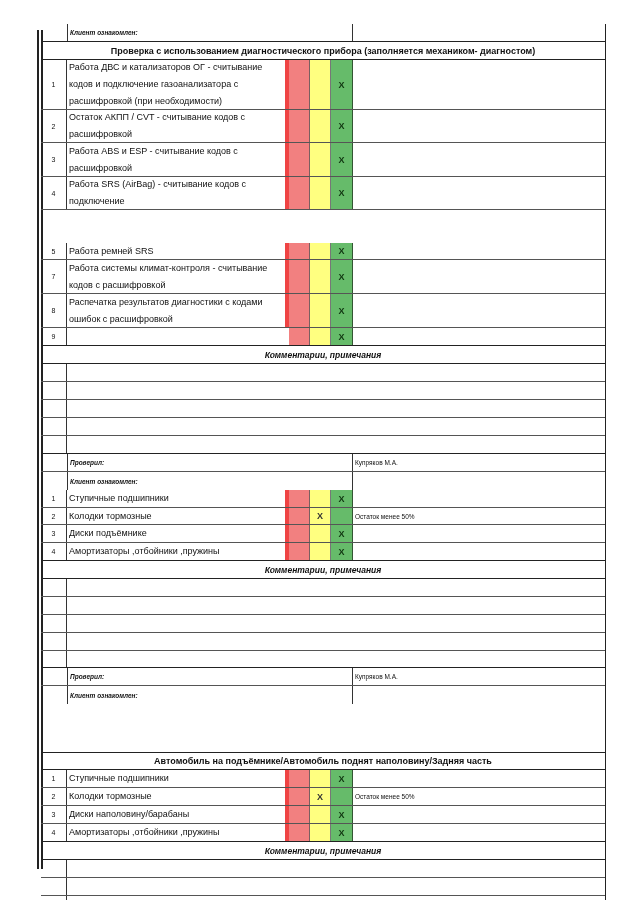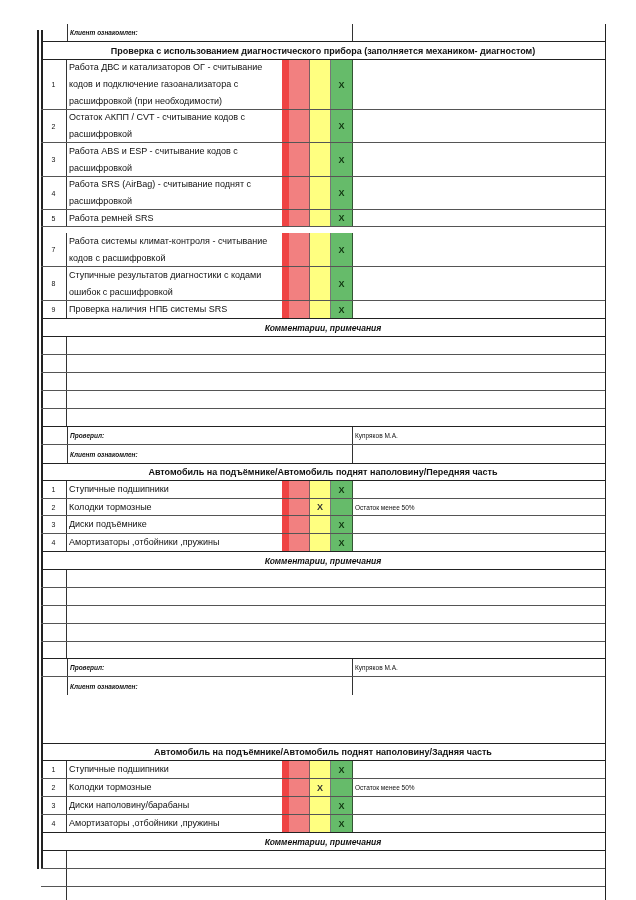--- a/index.html
+++ b/index.html
@@ -5,21 +5,21 @@
     html, body { margin: 0; padding: 0; background: #ffffff; }
     body { width: 636px; height: 900px; position: relative; overflow: hidden;
            font-family: "Liberation Sans", sans-serif; color: #111; }
     .page { position: absolute; left: 0; top: 0; width: 636px; height: 900px; }
     .outer-line { position: absolute; background: #222; width: 1.5px; }
     .sheet { position: absolute; left: 41px; top: 24px; width: 564px; border-right: 1.5px solid #222; }
     .row { position: relative; width: 564px; border-bottom: 1px solid #555; box-sizing: border-box; }
     .row.thick { border-bottom: 1.5px solid #222; }
     .cell { position: absolute; top: 0; bottom: 0; box-sizing: border-box; display: flex; align-items: center; }
     .num { left: 0; width: 26px; justify-content: center; font-size: 7px; border-right: 1px solid #333; }
-    .label { left: 26px; width: 222px; padding-left: 2px; font-size: 9px; line-height: 17px; border-right: 7px solid #ef4444; }
+    .label { left: 26px; width: 222px; padding-left: 2px; font-size: 9px; line-height: 17px; border-right: 4px solid #ef4444; }
     .red { left: 248px; width: 21px; background: #f28080; border-right: 1px solid #7a6060; }
     .yellow { left: 269px; width: 21px; background: #ffff80; border-right: 1px solid #777; justify-content: center; font-weight: bold; font-size: 9px; color: #333; }
     .green { left: 290px; width: 22px; background: #66bb6a; border-right: 1px solid #335533; justify-content: center; font-weight: bold; font-size: 9px; color: #103510; }
     .note { left: 312px; right: 0; padding-left: 2px; font-size: 6.5px; }
     .section-header { display: flex; align-items: center; justify-content: center; font-weight: bold; font-size: 9px; border-bottom: 1.5px solid #222; border-top: 1.5px solid #222; box-sizing: border-box; }
     .comments-header { display: flex; align-items: center; justify-content: center; font-weight: bold; font-style: italic; font-size: 8.5px; border-bottom: 1.5px solid #222; box-sizing: border-box; }
     .blank .num { border-right: 1px solid #333; }
     .sign .label-wide { position: absolute; left: 26px; width: 286px; top: 0; bottom: 0; padding-left: 2px; font-size: 6.5px; font-weight: bold; font-style: italic; display: flex; align-items: center; border-left: 1px solid #333; border-right: 1px solid #333; box-sizing: border-box; }
     .sign .value { position: absolute; left: 312px; right: 0; top: 0; bottom: 0; padding-left: 2px; font-size: 6.5px; display: flex; align-items: center; }
   </style>
@@ -58,53 +58,52 @@
     <div class="row" style="height:34px;">
       <div class="cell num">3</div>
       <div class="cell label">Работа ABS и ESP - считывание кодов с расшифровкой</div>
       <div class="cell red"></div>
       <div class="cell yellow"></div>
       <div class="cell green">X</div>
       <div class="cell note"></div>
     </div>
     <div class="row" style="height:33px;">
       <div class="cell num">4</div>
-      <div class="cell label">Работа SRS (AirBag) - считывание поднят с расшифровкой</div>
-      <div class="cell red"></div>
-      <div class="cell yellow"></div>
-      <div class="cell green">X</div>
-      <div class="cell note"></div>
-    </div>
-    <div class="row" style="height:17px;">
+      <div class="cell label">Работа SRS (AirBag) - считывание кодов с подключение</div>
+      <div class="cell red"></div>
+      <div class="cell yellow"></div>
+      <div class="cell green">X</div>
+      <div class="cell note"></div>
+    </div>
+    <div class="row" style="height:17px;margin-top:33px;">
       <div class="cell num">5</div>
       <div class="cell label">Работа ремней SRS</div>
       <div class="cell red"></div>
       <div class="cell yellow"></div>
       <div class="cell green">X</div>
       <div class="cell note"></div>
     </div>
-    <div class="row" style="height:34px;margin-top:6px;">
+    <div class="row" style="height:34px;">
       <div class="cell num">7</div>
       <div class="cell label">Работа системы климат-контроля - считывание кодов с расшифровкой</div>
       <div class="cell red"></div>
       <div class="cell yellow"></div>
       <div class="cell green">X</div>
       <div class="cell note"></div>
     </div>
     <div class="row" style="height:34px;">
       <div class="cell num">8</div>
-      <div class="cell label">Ступичные результатов диагностики с кодами ошибок с расшифровкой</div>
+      <div class="cell label">Распечатка результатов диагностики с кодами ошибок с расшифровкой</div>
       <div class="cell red"></div>
       <div class="cell yellow"></div>
       <div class="cell green">X</div>
       <div class="cell note"></div>
     </div>
     <div class="row thick" style="height:18px;">
       <div class="cell num">9</div>
-      <div class="cell label">Проверка наличия НПБ системы SRS</div>
       <div class="cell red"></div>
       <div class="cell yellow"></div>
       <div class="cell green">X</div>
       <div class="cell note"></div>
     </div>
 
     <div class="comments-header" style="height:18px;">Комментарии, примечания</div>
     <div class="row blank" style="height:18px;">
         <div class="cell num"></div>
       </div>
@@ -123,21 +122,20 @@
 
     <div class="row sign" style="height:18px;">
       <div class="label-wide">Проверил:</div>
       <div class="value">Купряков М.А.</div>
     </div>
     <div class="row sign" style="height:18px; border-bottom:none;">
       <div class="label-wide">Клиент ознакомлен:</div>
       <div class="value"></div>
     </div>
 
-    <div class="section-header" style="height:18px;">Автомобиль на подъёмнике/Автомобиль поднят наполовину/Передняя часть</div>
     <div class="row" style="height:18px;">
       <div class="cell num">1</div>
       <div class="cell label">Ступичные подшипники</div>
       <div class="cell red"></div>
       <div class="cell yellow"></div>
       <div class="cell green">X</div>
       <div class="cell note"></div>
     </div>
     <div class="row" style="height:17px;">
       <div class="cell num">2</div>

